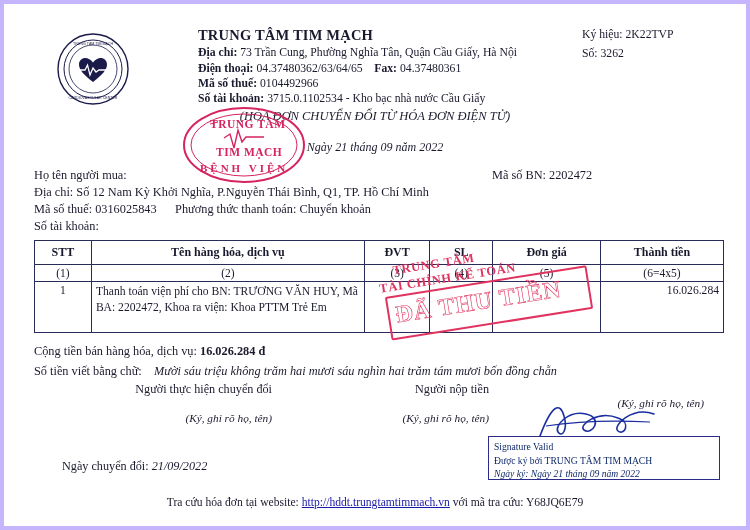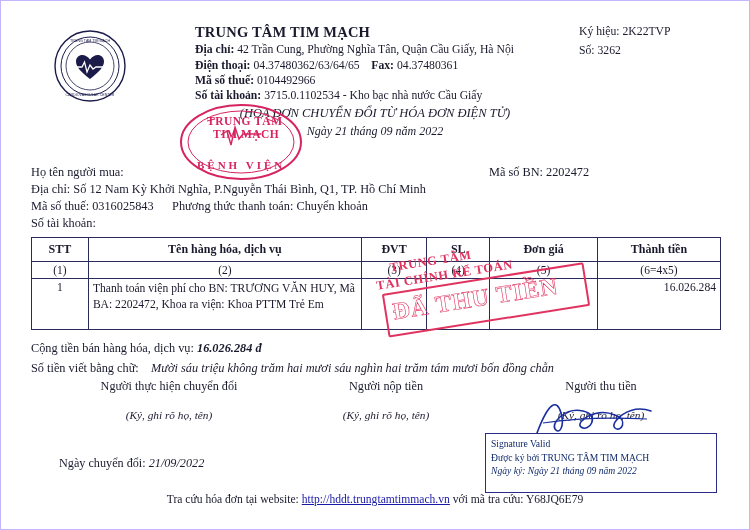--- a/index.html
+++ b/index.html
@@ -7,21 +7,21 @@
     width:750px;height:530px;
     background:#ffffff;
     font-family:"Liberation Serif", serif;
     color:#1a1a2e;
     overflow:hidden;
   }
   .page{
     position:relative;
     width:750px;height:530px;
     box-sizing:border-box;
-    border:1px solid #c4b5fd;
+    border:4px solid #c4b5fd;
     background:#fff;
   }
   
   .header{
     position:absolute;left:22px;top:14px;right:22px;height:96px;
   }
   .logo{
     position:absolute;left:30px;top:14px;width:74px;height:74px;
   }
   .logo svg{display:block;}
@@ -41,21 +41,21 @@
   .title-wrap{
     position:absolute;left:0;right:0;top:104px;text-align:center;
   }
   .title{
     font-size:18px;font-weight:bold;letter-spacing:.3px;
   }
   .subtitle{
     font-size:12.5px;font-style:italic;margin-top:1px;
   }
   .date-line{
-    font-size:12px;font-style:italic;margin-top:3px;
+    font-size:12px;font-style:italic;margin-top:16px;
   }
   
   .buyer{
     position:absolute;left:30px;top:162px;right:24px;font-size:12.3px;line-height:1.52;
   }
   .buyer .row{position:relative;height:17px;}
   .buyer .lbl{font-weight:normal;}
   .buyer .right{position:absolute;left:458px;top:0;}
   
   table.inv{
@@ -76,37 +76,37 @@
   .c-dvt{width:54px;text-align:center;}
   .c-sl{width:52px;text-align:center;}
   .c-price{width:95px;text-align:center;}
   .c-total{width:110px;text-align:right;}
   td.body-name{line-height:1.36;padding:4px 5px;height:46px;}
   td.body-total{text-align:right;padding:4px 6px;}
   
   .totals{
     position:absolute;left:30px;top:338px;right:24px;font-size:12.3px;line-height:1.6;
   }
-  .totals .amount{font-weight:bold;font-style:italic;}
+  .totals .amount{font-weight:bold;}
   .totals .words{font-style:italic;}
   
   .sigs{
     position:absolute;left:30px;top:378px;right:24px;height:90px;
   }
   .sig{
-    position:absolute;text-align:center;font-size:12.2px;width:200px;
+    position:absolute;text-align:right;font-size:12.2px;width:200px;
   }
   .sig .t{ }
   .sig .s{font-style:italic;font-size:11.3px;margin-top:15px;}
   .sig1{left:38px;top:0;}
   .sig2{left:255px;top:0;}
   .sig3{left:470px;top:0;}
   
   .sigbox{
-    position:absolute;left:484px;top:432px;width:232px;height:60px;
+    position:absolute;left:484px;top:432px;width:232px;height:44px;
     border:1px solid #2b2b8a;
     font-size:9.6px;color:#102a6b;
     padding:3px 5px;box-sizing:border-box;line-height:1.42;
     font-family:"Liberation Serif", serif;
   }
   .sigbox .i{font-style:italic;}
   
   .convdate{
     position:absolute;left:58px;top:455px;font-size:12.2px;
   }
@@ -121,21 +121,21 @@
   .stamp-round{
     left:176px;top:100px;width:128px;height:82px;
     color:#d6245f;
   }
   .stamp-round svg{display:block;}
   .stamp-text{
     position:absolute;color:#d6245f;font-weight:bold;
     font-family:"Liberation Serif", serif;
   }
   .st-tt{left:206px;top:114px;font-size:11.5px;letter-spacing:.5px;}
-  .st-tm{left:212px;top:127px;font-size:11.5px;letter-spacing:.5px;}
+  .st-tm{left:212px;top:142px;font-size:11.5px;letter-spacing:.5px;}
   .st-bv{left:196px;top:158px;font-size:11px;letter-spacing:3px;}
   .stamp-rect{
     left:372px;top:238px;width:236px;height:108px;
     transform:rotate(-9deg);
     color:#e0335f;
   }
   .stamp-rect .l1{
     position:absolute;left:22px;top:6px;font-size:12.5px;font-weight:bold;letter-spacing:.6px;
     white-space:nowrap;
   }
@@ -172,21 +172,21 @@
         <path d="M23 38 L29 38 L31.5 33 L34 43 L37 36 L40 40 L43 38 L51 38" fill="none" stroke="#ffffff" stroke-width="1.3"></path>
         <text x="37" y="13" font-size="3.6" fill="#1b1b4a" text-anchor="middle" font-family="Liberation Sans, sans-serif">TRUNG TÂM TIM MẠCH</text>
         <text x="37" y="67" font-size="3.6" fill="#1b1b4a" text-anchor="middle" font-family="Liberation Sans, sans-serif">CARDIOVASCULAR CENTER</text>
       </svg>
     </div>
 
     <div class="org">
       <div class="name">TRUNG TÂM TIM MẠCH</div>
       <div class="line">
         <b>Địa chỉ:</b>
-        <span>42 Trần Cung, Phường Nghĩa Tân, Quận Cầu Giấy, Hà Nội</span>
+        <span>73 Trần Cung, Phường Nghĩa Tân, Quận Cầu Giấy, Hà Nội</span>
       </div>
       <div class="line">
         <b>Điện thoại:</b>
         <span>04.37480362/63/64/65</span>
         &nbsp;&nbsp;
         <b>Fax:</b>
         <span>04.37480361</span>
       </div>
       <div class="line">
         <b>Mã số thuế:</b>
@@ -287,21 +287,20 @@
   <div class="sigs">
     <div class="sig sig1">
       <div class="t">Người thực hiện chuyển đổi</div>
       <div class="s">(Ký, ghi rõ họ, tên)</div>
     </div>
     <div class="sig sig2">
       <div class="t">Người nộp tiền</div>
       <div class="s">(Ký, ghi rõ họ, tên)</div>
     </div>
     <div class="sig sig3">
-      <div class="t">Người thu tiền</div>
       <div class="s">(Ký, ghi rõ họ, tên)</div>
     </div>
   </div>
 
   <svg class="sig-scribble" viewBox="0 0 140 48">
     <path d="M8 40 C20 8 28 6 32 20 C36 34 30 42 26 36 C22 30 36 14 54 18 C72 22 60 40 52 34 C46 29 66 14 86 22 C100 27 92 40 86 35 C80 30 100 10 122 18" fill="none" stroke="#1a2ea0" stroke-width="1.6" stroke-linecap="round"></path>
     <path d="M14 30 C40 26 80 24 118 26" fill="none" stroke="#1a2ea0" stroke-width="1.1"></path>
   </svg>
 
   <div class="sigbox">

